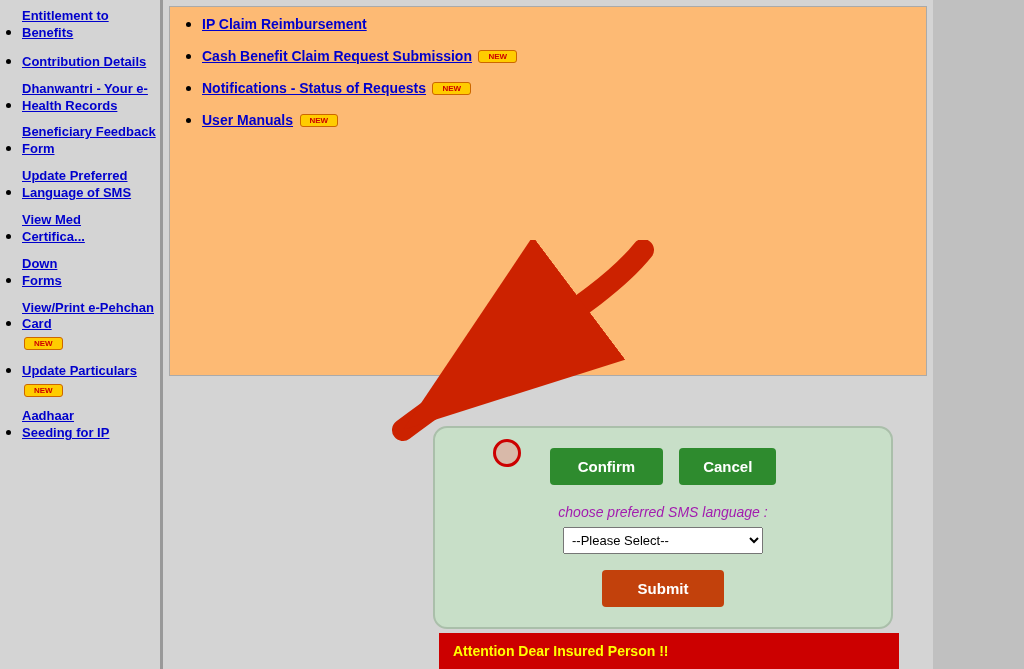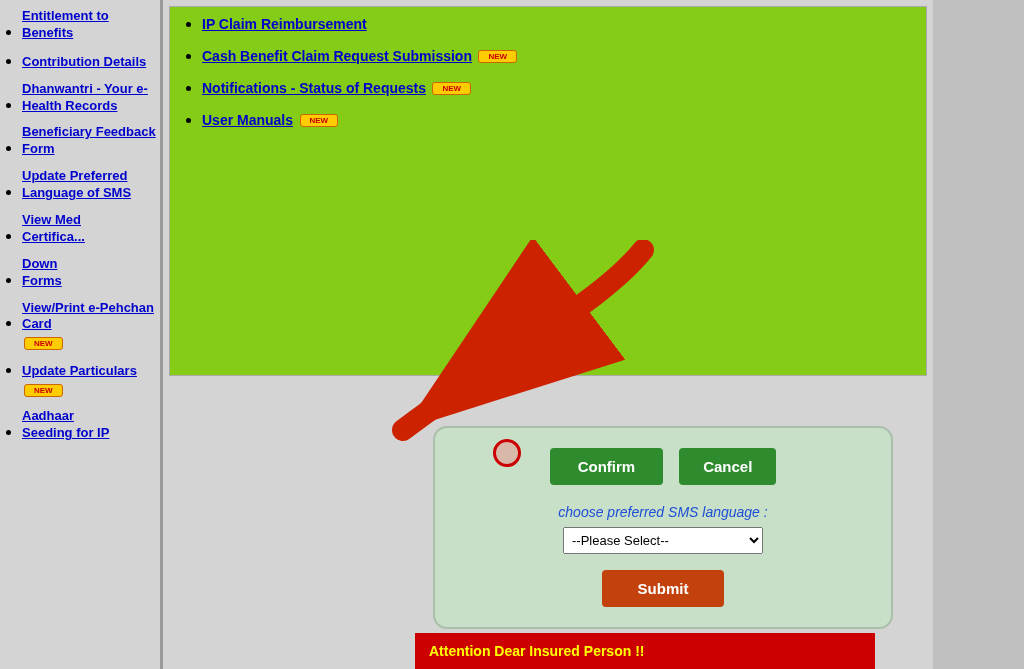--- a/index.html
+++ b/index.html
@@ -69,21 +69,21 @@
     
     .main-content {
       flex: 1;
       background: #d4d4d4;
       position: relative;
       overflow: hidden;
     }
 
     
     .top-panel {
-      background: #84cc16;
+      background: #fdba74;
       border: 1px solid #aaa;
       margin: 6px;
       padding: 8px 12px;
       height: 370px;
       position: relative;
     }
 
     .top-panel ul {
       list-style: disc;
       padding-left: 20px;
@@ -153,21 +153,21 @@
       cursor: pointer;
     }
 
     .language-section {
       text-align: center;
       margin-bottom: 16px;
     }
 
     .language-section label {
       font-size: 14px;
-      color: #1d4ed8;
+      color: #a21caf;
       font-style: italic;
     }
 
     .language-select {
       display: block;
       margin: 6px auto 0;
       width: 200px;
       padding: 4px;
       font-size: 13px;
     }
@@ -182,21 +182,21 @@
       font-size: 15px;
       font-weight: bold;
       border-radius: 4px;
       cursor: pointer;
     }
 
     
     .attention-banner {
       position: absolute;
       bottom: 0;
-      left: 252px;
+      left: 276px;
       width: 460px;
       background: #cc0000;
       color: #ffff00;
       padding: 10px 14px;
       font-size: 14px;
       font-weight: bold;
       z-index: 25;
     }
 
     

